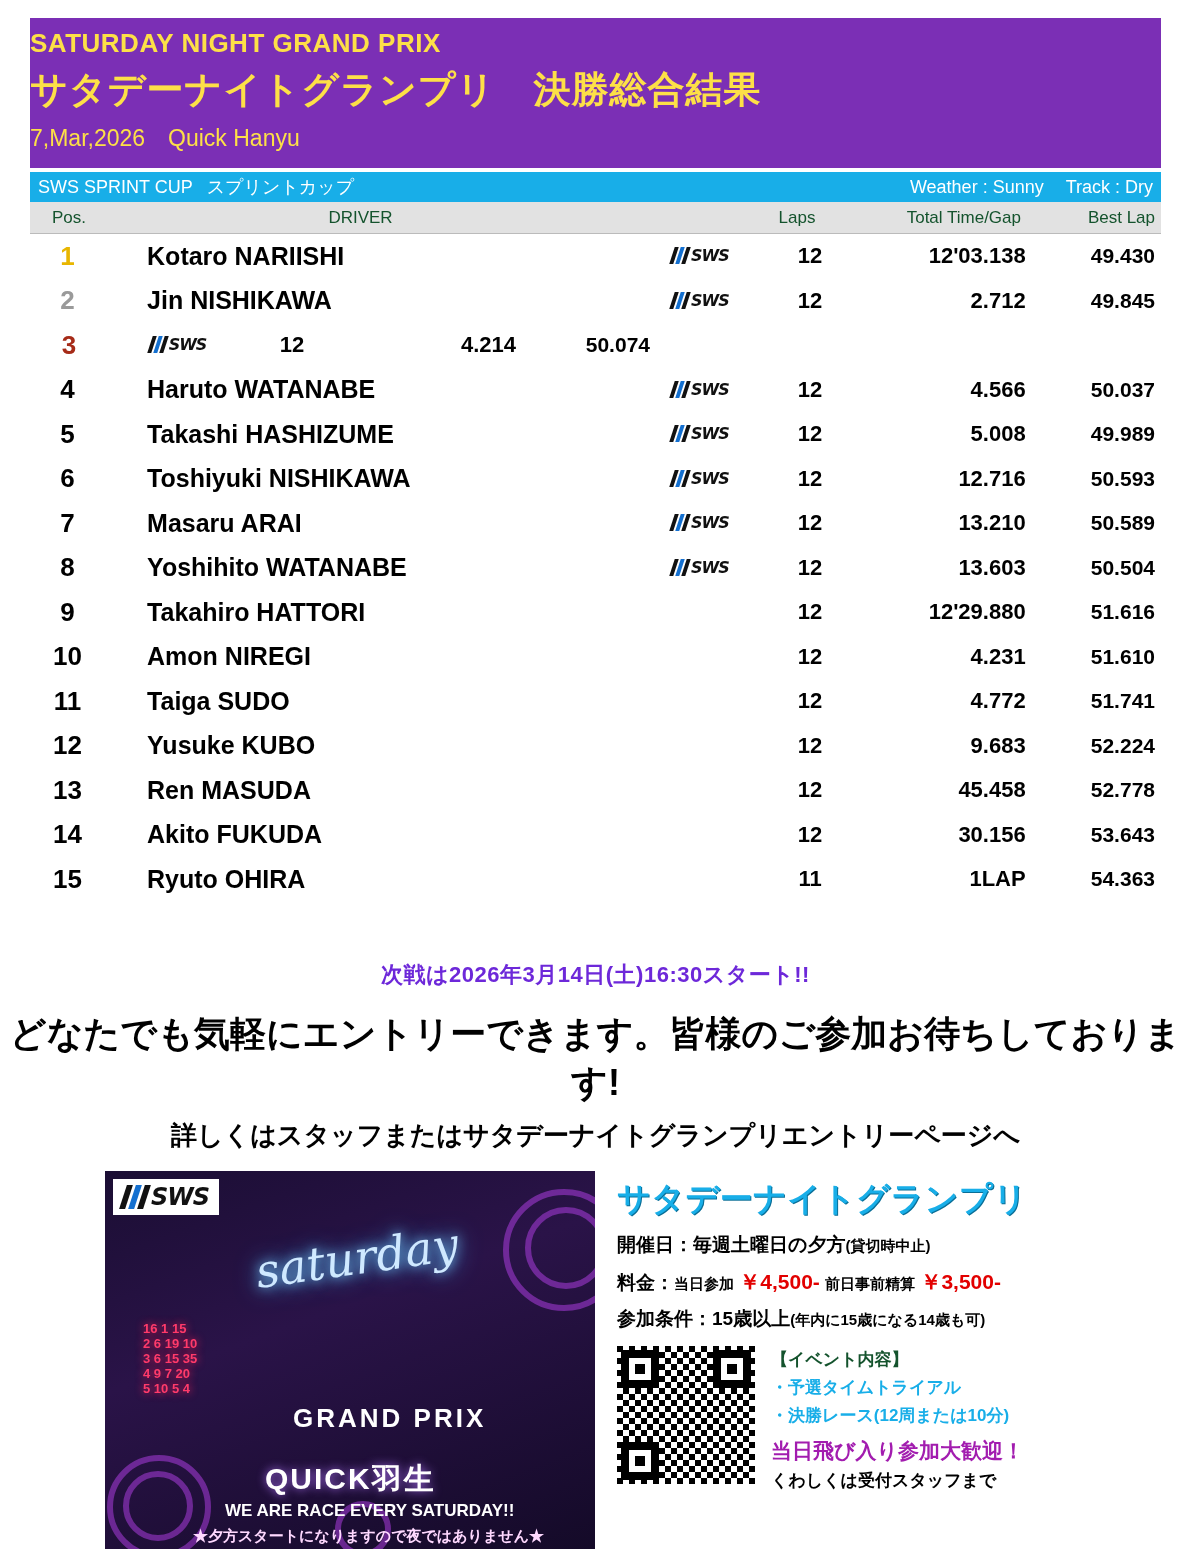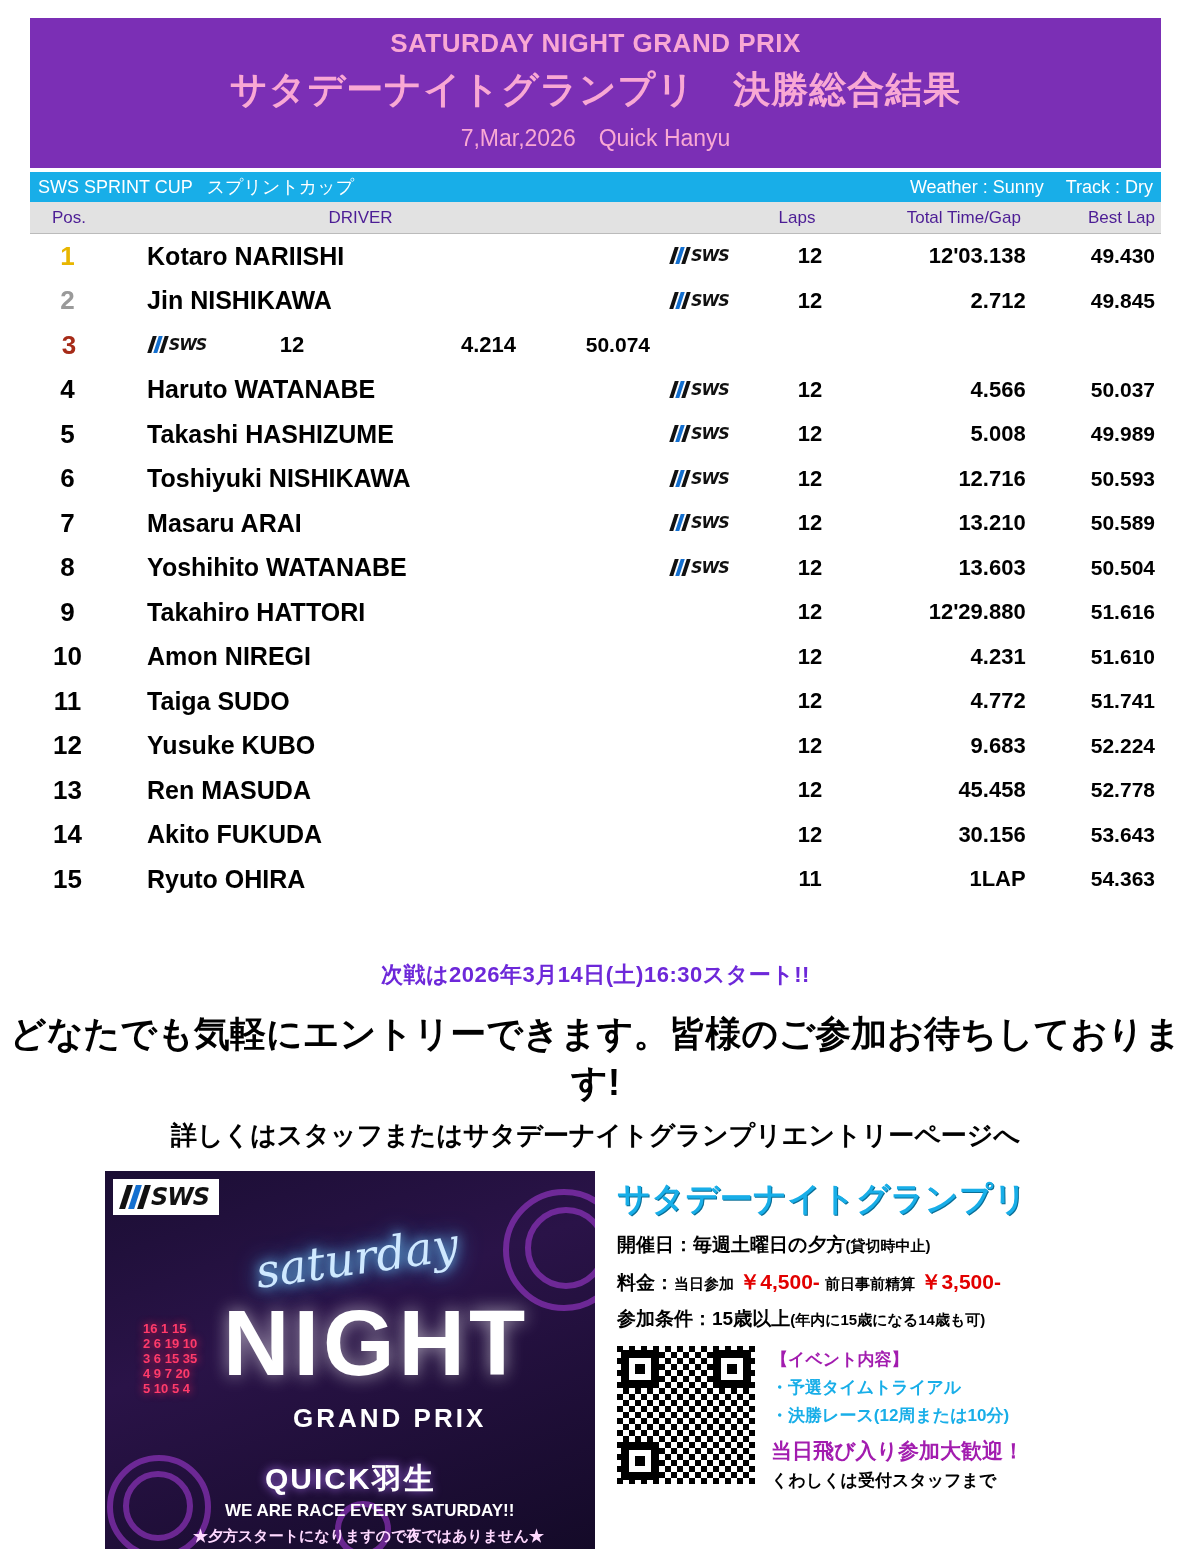--- a/index.html
+++ b/index.html
@@ -17,24 +17,24 @@
   }
   .page {
     width: 1191px;
     height: 1556px;
     position: relative;
   }
 
   
   .header {
     background: #7B2FB5;
-    color: #f9a8d4;
+    color: #fde047;
     margin: 18px 30px 0 30px;
     padding: 10px 0 14px 0;
-    text-align: center;
+    text-align: left;
   }
   .header-line1 {
     font-size: 26px;
     font-weight: bold;
     letter-spacing: 0.5px;
   }
   .header-line2 {
     font-size: 37px;
     font-weight: bold;
     margin-top: 6px;
@@ -62,21 +62,21 @@
   .classbar .right { display: flex; align-items: baseline; gap: 22px; }
 
   
   .thead {
     margin: 0 30px;
     background: #E2E2E2;
     height: 31px;
     display: flex;
     align-items: center;
     font-size: 17px;
-    color: #4c1d95;
+    color: #14532d;
     border-bottom: 1px solid #bbb;
   }
   .col-pos   { width: 78px;  text-align: center; }
   .col-name  { width: 505px; text-align: center; }
   .col-logo  { width: 140px; text-align: center; }
   .col-laps  { width: 88px;  text-align: center; }
   .col-time  { width: 180px; text-align: right; padding-right: 10px;}
   .col-best  { width: 124px; text-align: right; padding-right: 6px;}
 
   
@@ -257,21 +257,21 @@
     box-sizing: border-box;
   }
   .qr .eye::after {
     content: ""; position: absolute; left: 6px; top: 6px; right: 6px; bottom: 6px;
     background: #000;
   }
   .qr .e1 { left: 4px; top: 4px; }
   .qr .e2 { right: 4px; top: 4px; }
   .qr .e3 { left: 4px; bottom: 4px; }
   .ev { padding-top: 2px; }
-  .ev-title { color: #a21caf; font-size: 17px; font-weight: bold; }
+  .ev-title { color: #14532d; font-size: 17px; font-weight: bold; }
   .ev-item { color: #18AEE8; font-size: 17px; font-weight: bold; margin-top: 5px; }
   .ev-welcome { color: #a21caf; font-size: 21px; font-weight: bold; margin-top: 10px; }
   .ev-note { font-size: 17px; font-weight: bold; margin-top: 4px; }
 </style>
 </head>
 <body>
 
 <div class="page">
 
   <div class="header">
@@ -499,21 +499,20 @@
             <i></i>
           </span>
         <span class="txt">SWS</span>
       </div>
       <div class="neonbox" style="white-space:pre;">16 1 15
 2 6 19 10
 3 6 15 35
 4 9 7 20
 5 10 5 4</div>
       <div class="saturday">saturday</div>
-      <div class="night">NIGHT</div>
       <div class="gp">GRAND PRIX</div>
       <div class="quick">QUICK羽生</div>
       <div class="weare">WE ARE RACE EVERY SATURDAY!!</div>
       <div class="star">★夕方スタートになりますので夜ではありません★</div>
     </div>
 
     <div class="info">
       <div class="info-title">サタデーナイトグランプリ</div>
 
       <div class="info-line">

